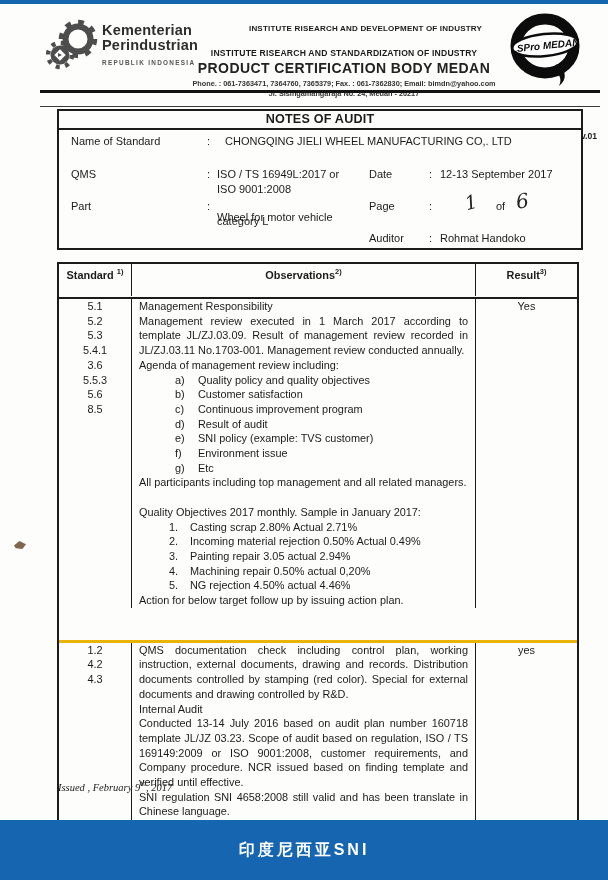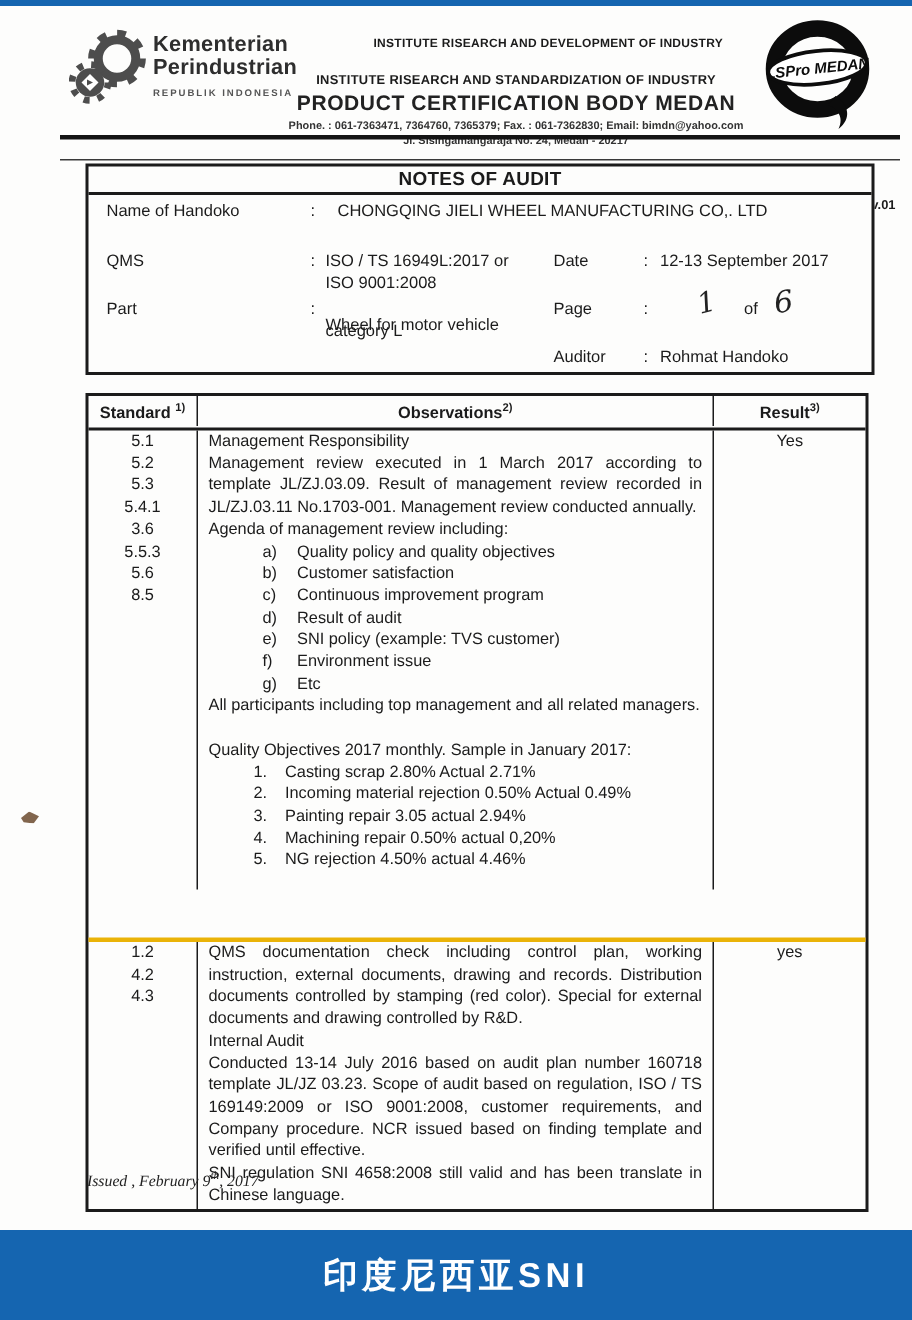--- a/index.html
+++ b/index.html
@@ -34,40 +34,40 @@
   
   .info-box{left:57px;top:109px;width:526px;height:141px;border:2px solid #1b1b1b;box-sizing:border-box;background:#fdfdfc;}
   .info-title{height:17px;border-bottom:2px solid #1b1b1b;text-align:center;font-weight:bold;font-size:12.6px;line-height:16px;letter-spacing:.2px;}
   .fld{position:absolute;font-size:11px;white-space:nowrap;}
   .hand{font-family:"DejaVu Serif",serif;font-style:italic;font-weight:400;color:#222;}
 
   
   .audit-table{left:57px;top:262px;width:522px;border:2px solid #1b1b1b;box-sizing:border-box;font-size:10.9px;line-height:14.7px;background:#fdfdfc;}
   .trow{display:flex;align-items:stretch;}
   .t-head{font-weight:bold;border-bottom:2px solid #1b1b1b;}
-  .t-head .cell{padding-top:1px;height:20px;}
+  .t-head .cell{padding-top:1px;height:32px;}
   .c-std{width:73px;flex:none;border-right:1px solid #1b1b1b;text-align:center;box-sizing:border-box;}
   .c-obs{width:344px;flex:none;border-right:1px solid #1b1b1b;box-sizing:border-box;padding:0 7px;}
   .c-res{flex:1;text-align:center;}
   .row-1{min-height:306px;}
   .row-2{min-height:178px;border-top:3px solid #eab308;margin-top:32px;}
   .just{text-align:justify;}
   .li{display:flex;margin-left:36px;}
   .li .mk{width:23px;flex:none;}
   .li-num{margin-left:30px;}
   .li-num .mk{width:21px;}
   .blank-line{height:14.7px;}
   .nowrap{white-space:nowrap;}
   sup{font-size:7.5px;}
   .std-num{line-height:14.7px;}
 
   
   .issued{left:58px;top:779px;font-family:"Liberation Serif",serif;font-style:italic;font-size:10.5px;color:#222;}
   .banner{left:0;top:820px;width:608px;height:60px;background:#1565b0;text-align:center;}
-  .banner span{color:#fff;font-weight:bold;font-size:23px;letter-spacing:3px;line-height:60px;font-family:"Liberation Sans","DejaVu Sans",sans-serif;}
+  .banner span{color:#fff;font-weight:bold;font-size:16px;letter-spacing:3px;line-height:60px;font-family:"Liberation Sans","DejaVu Sans",sans-serif;}
   .artifact{left:14px;top:541px;width:12px;height:8px;background:#6b4a2e;clip-path:polygon(0 55%,45% 0,100% 40%,70% 100%,15% 90%);opacity:.85;}
 </style>
 </head>
 <body>
 
 <div class="abs top-line"></div>
 
 <div class="abs gear-logo">
   <svg width="52" height="54" viewBox="0 0 52 52">
     <g fill="none" stroke="#4d4d4d">
@@ -107,21 +107,21 @@
   </svg>
 </div>
 
 <div class="abs thick-line"></div>
 <div class="abs doc-no">Doc.No.: F-LSPro-034-CTA,Rev.01</div>
 <div class="abs thin-line"></div>
 
 <div class="abs info-box">
   <div class="info-title">NOTES OF AUDIT</div>
 
-  <div class="fld" style="left:12px;top:24px;">Name of Handoko</div>
+  <div class="fld" style="left:12px;top:24px;">Name of Standard</div>
   <div class="fld" style="left:148px;top:24px;">:</div>
   <div class="fld" style="left:166px;top:24px;">CHONGQING JIELI WHEEL MANUFACTURING CO,. LTD</div>
 
   <div class="fld" style="left:12px;top:57px;">QMS</div>
   <div class="fld" style="left:148px;top:57px;">:</div>
   <div class="fld" style="left:158px;top:57px;">ISO / TS 16949L:2017 or</div>
   <div class="fld" style="left:158px;top:72px;">ISO  9001:2008</div>
 
   <div class="fld" style="left:310px;top:57px;">Date</div>
   <div class="fld" style="left:370px;top:57px;">:</div>
@@ -210,20 +210,21 @@
           <span>Painting repair 3.05 actual 2.94%</span>
         </div>
       <div class="li li-num">
           <span class="mk">4.</span>
           <span>Machining repair 0.50% actual 0,20%</span>
         </div>
       <div class="li li-num">
           <span class="mk">5.</span>
           <span>NG rejection 4.50% actual 4.46%</span>
         </div>
+      <div>Action for below target follow up by issuing action plan.</div>
     </div>
     <div class="c-res">Yes</div>
   </div>
 
   <div class="trow row-2">
     <div class="c-std">
       <div class="std-num">1.2</div>
       <div class="std-num">4.2</div>
       <div class="std-num">4.3</div>
     </div>

